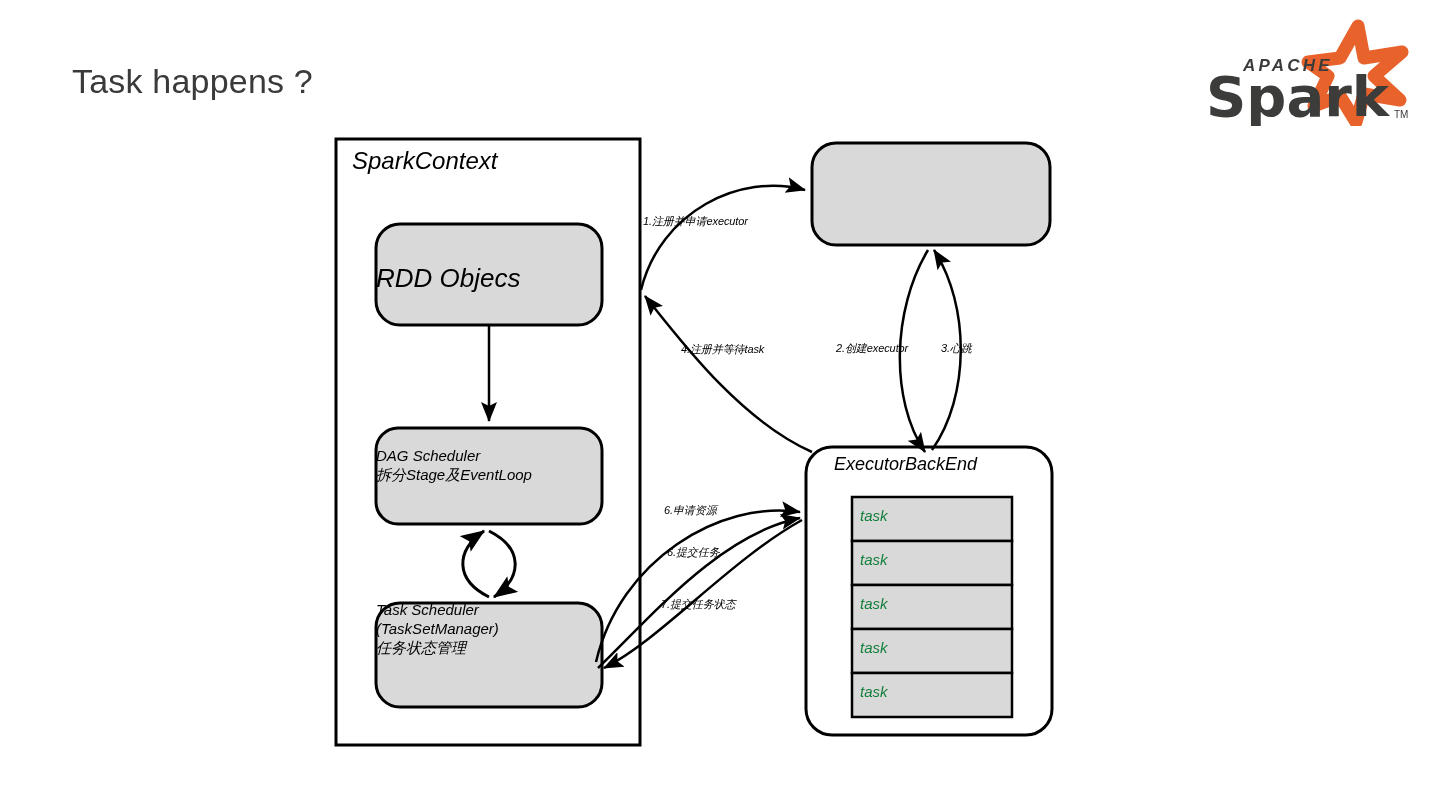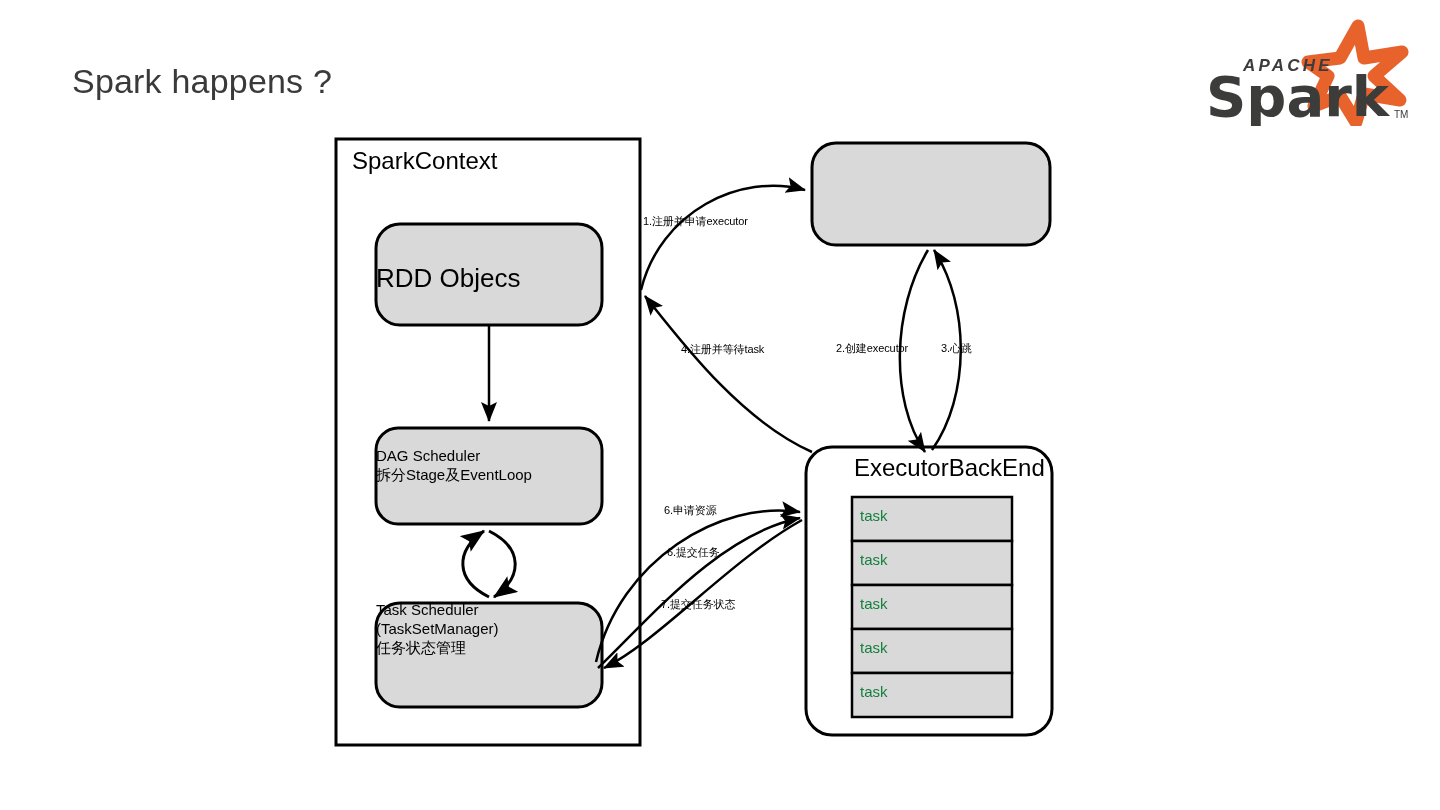--- a/index.html
+++ b/index.html
@@ -36,20 +36,21 @@
   }
   #spark-logo svg { display: block; }
 
   
   #diagram {
     position: absolute;
     left: 0;
     top: 0;
     width: 1440px;
     height: 728px;
+    font-style: italic;
   }
   #diagram-svg { display:block; position:absolute; left:0; top:0; }
 
   
   .node-label {
     position: absolute;
     color: #000;
     text-align: left;
     line-height: 1.28;
     pointer-events: none;
@@ -73,21 +74,21 @@
   .task-label {
     position: absolute;
     color: #15803d;
     font-size: 15px;
     white-space: nowrap;
   }
 </style>
 </head>
 <body>
 
-<div id="slide-title">Spark happens ?</div>
+<div id="slide-title">Task happens ?</div>
 
 <div id="spark-logo">
   <svg width="232" height="108" viewBox="0 0 232 108" xmlns="http://www.w3.org/2000/svg">
 
     <g>
       <path d="M152 40 L170 8 L176 40 L214 34 L186 58 L212 82 L176 76 L168 104 L152 78 L126 88 L140 58 L120 44 Z" fill="none" stroke="#e8622c" stroke-width="13" stroke-linejoin="round"></path>
     </g>
 
     <text x="55" y="53" font-family="'Liberation Sans', sans-serif" font-size="17" font-weight="bold" font-style="italic" letter-spacing="3.2" fill="#3c3c3b">APACHE</text>
 
@@ -157,21 +158,21 @@
     <div>拆分Stage及EventLoop</div>
   </div>
 
   <div class="node-label" style="left:376px; top:600px; width:226px; font-size:15px;">
     <div>Task Scheduler</div>
     <div>(TaskSetManager)</div>
     <div>任务状态管理</div>
   </div>
 
 
-  <div class="node-label left" style="left:854px; top:453px; width:240px; font-size:24px;">ExecutorBackEnd</div>
+  <div class="node-label left" style="left:834px; top:453px; width:240px; font-size:18px;">ExecutorBackEnd</div>
 
   <div class="task-label" style="left:860px; top:507px;">task</div>
   <div class="task-label" style="left:860px; top:551px;">task</div>
   <div class="task-label" style="left:860px; top:595px;">task</div>
   <div class="task-label" style="left:860px; top:639px;">task</div>
   <div class="task-label" style="left:860px; top:683px;">task</div>
 
   <div class="edge-label" style="left:643px; top:214px;">1.注册并申请executor</div>
 
   <div class="edge-label" style="left:836px; top:341px;">2.创建executor</div>

